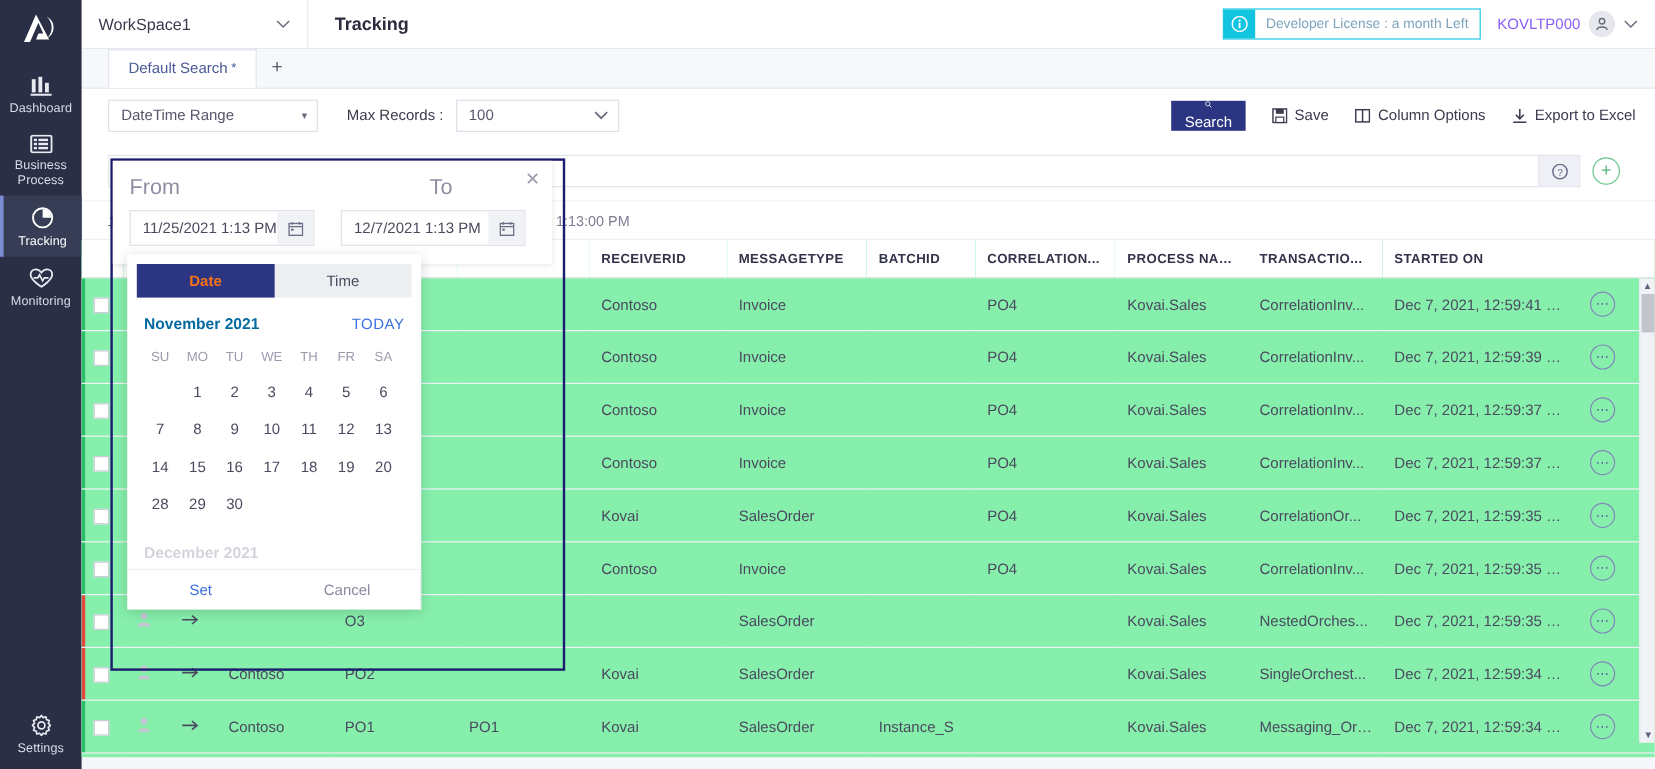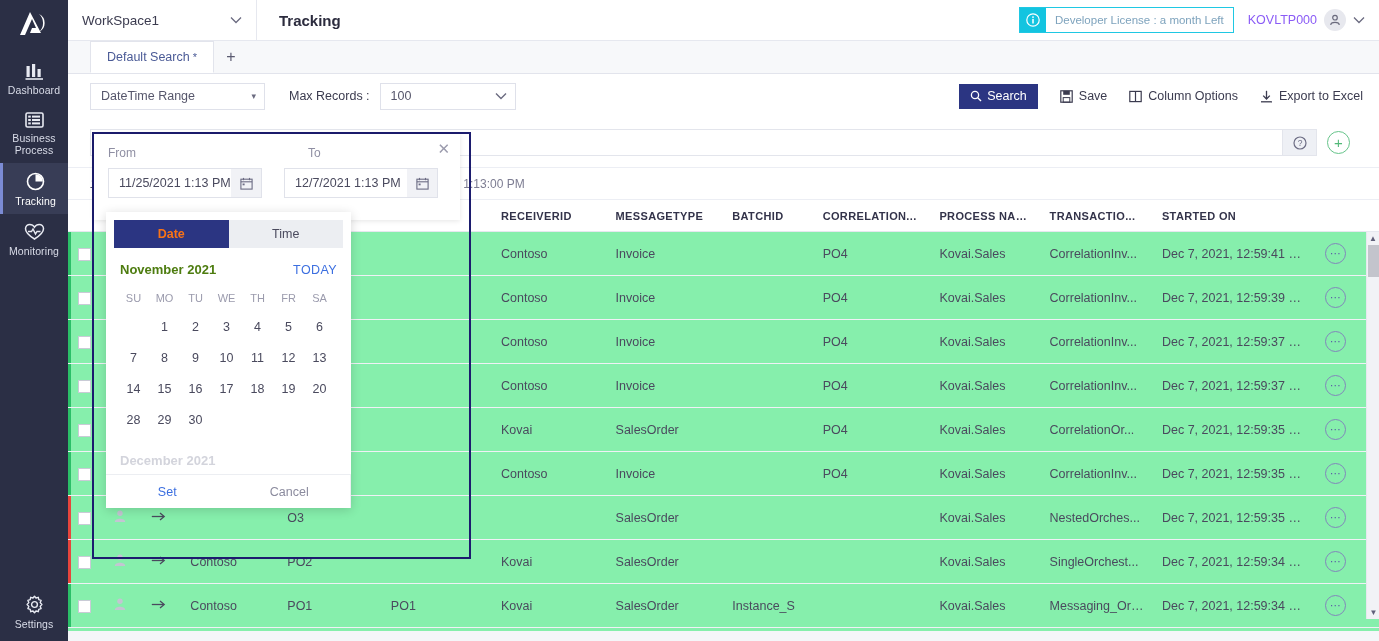--- a/index.html
+++ b/index.html
@@ -103,21 +103,21 @@
   .sel-daterange .caret { font-size: 9px; color: #6b6b80; }
   .maxrec-label { font-size: 12.5px; color: #3b3b4f; margin-left: 24px; }
   .maxrec-select {
     margin-left: 10px; width: 136px; height: 27px; border: 1px solid #dfe1ea;
     background: #fff; display: flex; align-items: center; justify-content: space-between;
     padding: 0 8px 0 10px; font-size: 12.5px; color: #56566b; cursor: pointer;
   }
   .tb-spacer { flex: 1 1 auto; }
   .btn-search {
     background: #2b3582; color: #fff; font-size: 12.5px; height: 25px;
-    padding: 0 11px; display: flex; align-items: center; gap: 5px; cursor: pointer;
+    padding: 0 11px; display: flex; align-items: center; gap: 5px; cursor: pointer; flex-direction: column;
   }
   .tb-btn {
     display: flex; align-items: center; gap: 6px; font-size: 12.5px;
     color: #3b3b4f; margin-left: 22px; cursor: pointer; white-space: nowrap;
   }
 
   
   .filterrow {
     height: 50px; display: flex; align-items: center; padding: 0 16px 0 22px;
     border-bottom: 1px solid #eceef4; gap: 10px;
@@ -193,21 +193,21 @@
   .dt-popover {
     position: absolute; left: 92px; top: 132px; width: 379px; height: 427px;
     border: 2px solid #1c1c6e; background: transparent; z-index: 40;
   }
   .dt-fields {
     position: absolute; left: 0; top: 0; width: 366px; height: 86px;
     background: #fff; padding: 12px 14px 0 14px;
     box-shadow: 0 1px 5px rgba(0,0,0,.10);
   }
   .dt-close { position: absolute; right: 10px; top: 6px; font-size: 15px; color: #9b9bad; cursor: pointer; }
-  .dt-labels { display: flex; gap: 72px; font-size: 12px; color: #8f8fa3; margin-bottom: 8px;}
+  .dt-labels { display: flex; gap: 108px; font-size: 18px; color: #8f8fa3; margin-bottom: 8px;}
   .dt-labels .l-to { margin-left: 100px; }
   .dt-inputs { display: flex; gap: 22px; }
   .dt-input {
     width: 154px; height: 30px; border: 1px solid #e0e2ea; background: #fff;
     display: flex; align-items: center; justify-content: space-between; padding: 0 0 0 10px;
   }
   .dt-input .dti-val { font-size: 12.5px; color: #4a4a5e; }
   .dt-input .dti-cal {
     width: 30px; height: 28px; display: flex; align-items: center; justify-content: center;
     background: #f1f2f6; color: #6c6c84; cursor: pointer;
@@ -221,21 +221,21 @@
   .dt-tabs .dtt {
     flex: 1 1 50%; display: flex; align-items: center; justify-content: center;
     font-size: 12.5px; cursor: pointer;
   }
   .dt-tabs .dtt.on { background: #2b3582; color: #f97316; font-weight: bold; }
   .dt-tabs .dtt.off { background: #eceef2; color: #4a4a5e; }
   .cal-head {
     display: flex; align-items: center; justify-content: space-between;
     padding: 14px 14px 8px 14px;
   }
-  .cal-title { font-size: 13px; font-weight: bold; color: #4d7c0f; }
+  .cal-title { font-size: 13px; font-weight: bold; color: #0369a1; }
   .cal-today { font-size: 12.5px; color: #3c6fe0; cursor: pointer; letter-spacing: .4px;}
   .cal-grid { padding: 0 12px 2px 12px; }
   .cal-row { display: flex; }
   .cal-cell {
     width: 31px; height: 31px; display: flex; align-items: center; justify-content: center;
     font-size: 12.5px; color: #4a4a5e; cursor: pointer;
   }
   .cal-cell.dow { color: #9b9bad; font-size: 11px; height: 26px; cursor: default;}
   .cal-cell.empty { cursor: default; }
   .cal-cell.sel { background: #2b3582; color: #fff; }

